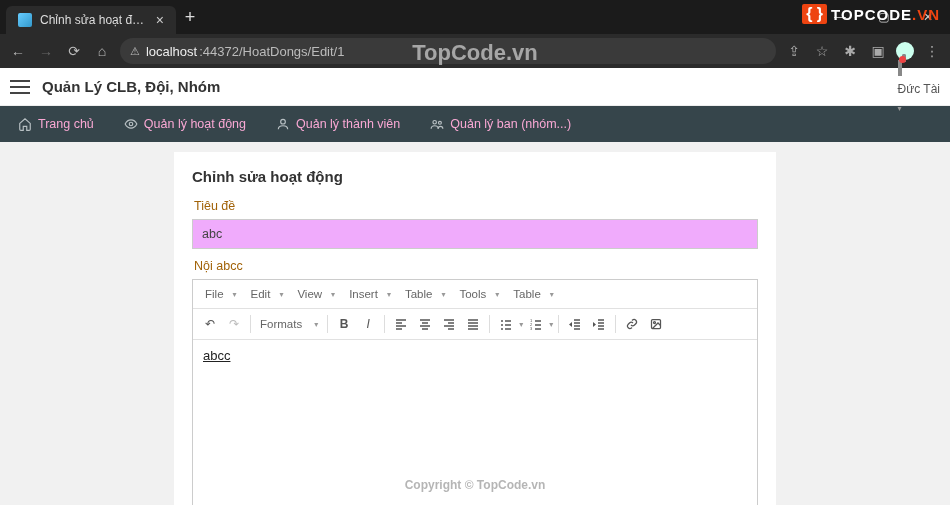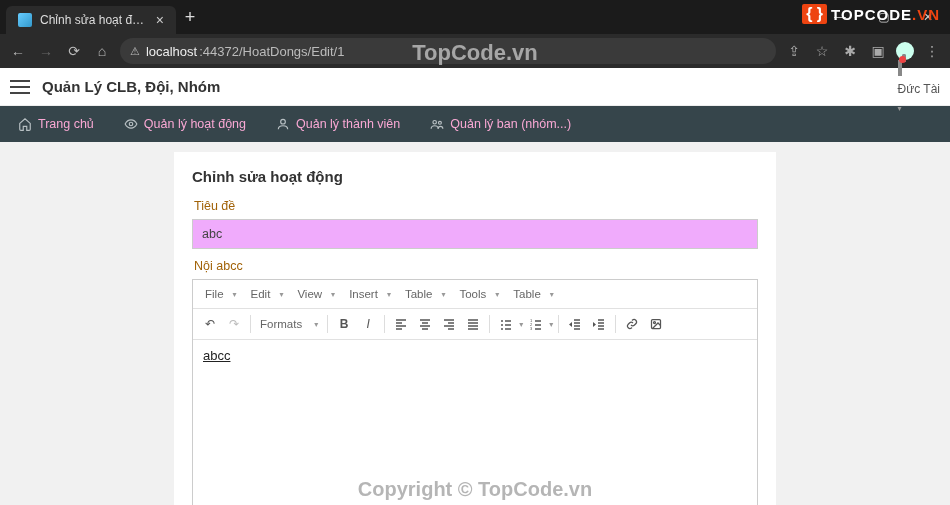--- a/index.html
+++ b/index.html
@@ -16,21 +16,21 @@
   .winbtn { width:44px; display:flex; align-items:center; justify-content:center; color:#ccc; font-size:12px;}
   
   .addrbar { height:34px; background:#2b2b2b; display:flex; align-items:center; padding:0 8px; gap:8px; color:#ccc; font-size:13px;}
   .navico { width:20px; text-align:center; color:#bbb; font-size:14px;}
   .url { flex:1; display:flex; align-items:center; gap:6px; background:#3a3a3a; border-radius:14px; height:26px; padding:0 10px; color:#bbb;}
   .url .host { color:#eee;}
   .rico { width:20px; text-align:center; color:#aaa; font-size:14px;}
   
   
   .wm-center { position:absolute; left:50%; transform:translateX(-50%); top:40px; color:rgba(255,255,255,0.55); font-size:22px; font-weight:600; z-index:50; pointer-events:none;}
-  .wm-copy { position:absolute; left:50%; transform:translateX(-50%); top:478px; color:rgba(120,120,120,0.55); font-size:20px; font-weight:600; z-index:50; pointer-events:none;}
+  .wm-copy { position:absolute; left:50%; transform:translateX(-50%); top:478px; color:rgba(120,120,120,0.55); font-size:12px; font-weight:600; z-index:50; pointer-events:none;}
   .logo-tr { position:absolute; top:4px; right:10px; display:flex; align-items:center; gap:4px; z-index:60; }
   .logo-tr .bracket { background:#e41; color:#fff; font-weight:900; padding:1px 4px; border-radius:2px; font-size:16px;}
   .logo-tr .txt { color:#fff; font-weight:900; letter-spacing:1px; font-size:15px;}
   .logo-tr .red { color:#e41;}
   
   
   .page { position:absolute; top:68px; left:0; right:0; bottom:0; background:#f1f1f1; }
   
   .apphdr { height:38px; background:#fff; display:flex; align-items:center; padding:0 10px; border-bottom:1px solid #eee;}
   .hamb { width:20px; height:14px; display:flex; flex-direction:column; justify-content:space-between; margin-right:12px;}

